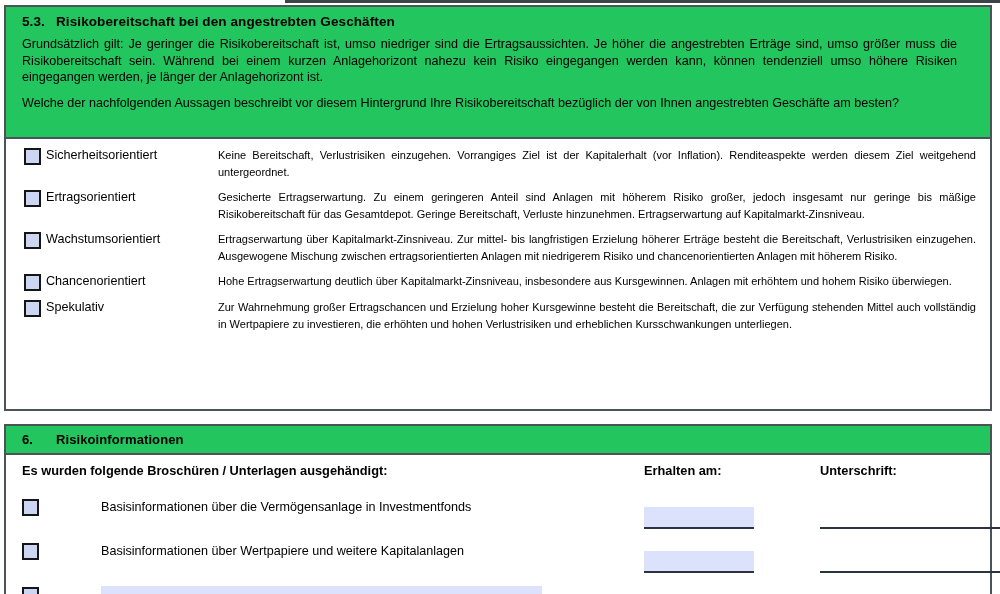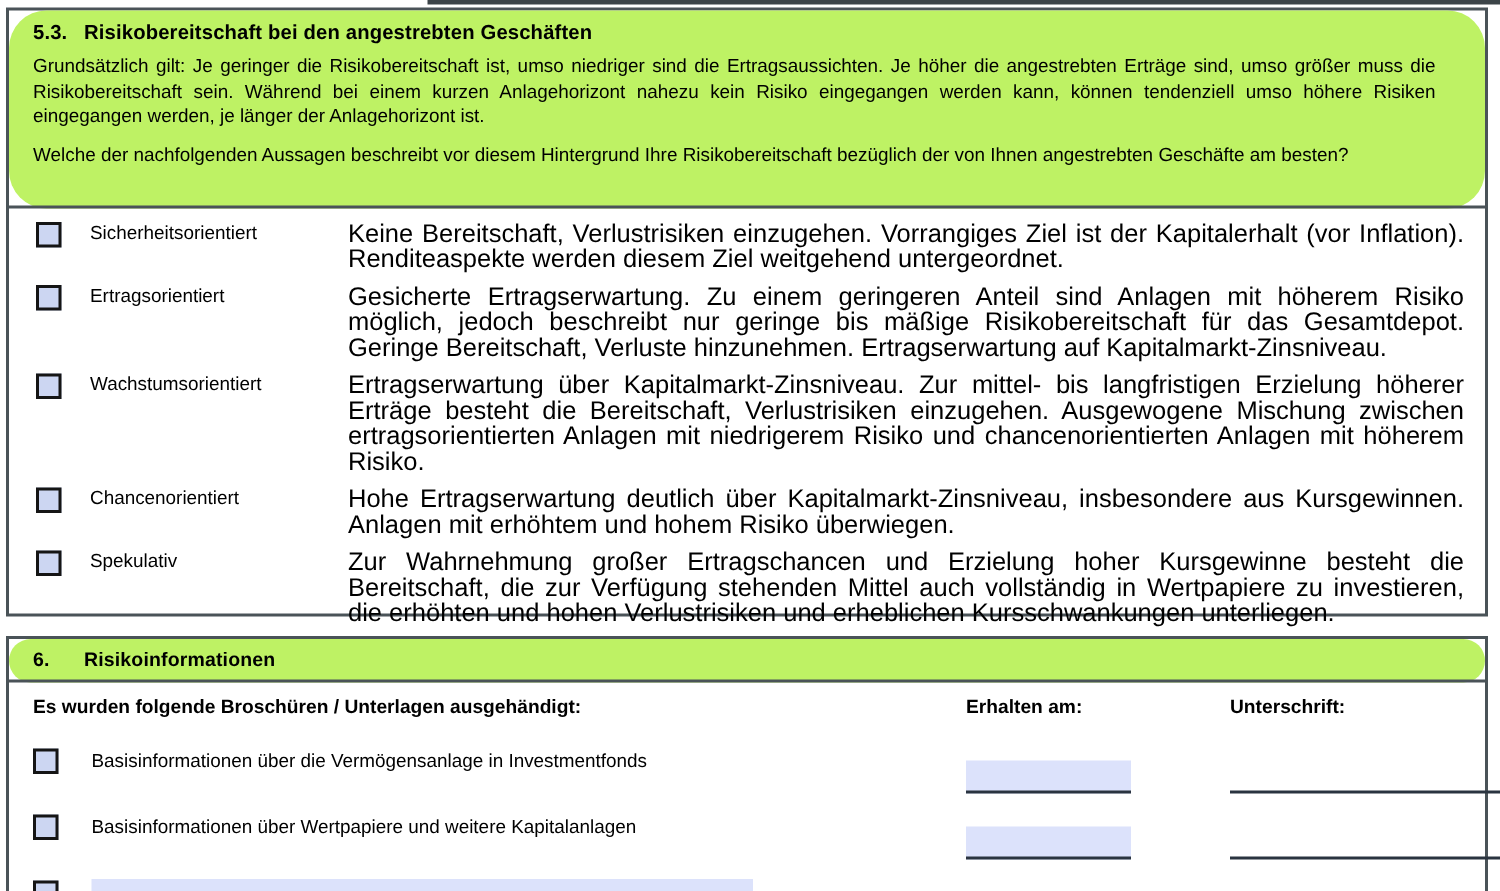--- a/index.html
+++ b/index.html
@@ -39,22 +39,21 @@
     top: 5px;
     height: 406px;
   }
   #panel-info {
     top: 424px;
     height: 172px;
   }
 
   
   .band {
-    background: #bef264;
-    border-radius: 25px;
+    background: #22c55e;
   }
   .section-head {
     font-size: 13.5px;
     font-weight: bold;
     padding: 7px 0 7px 16px;
     letter-spacing: .1px;
   }
   .section-head .num {
     display: inline-block;
     min-width: 34px;
@@ -94,27 +93,27 @@
     height: 17px;
     box-sizing: border-box;
     border: 2.5px solid #151515;
     background: #ccd6f2;
     flex: 0 0 auto;
     margin-top: 1px;
   }
   .opt-label {
     flex: 0 0 auto;
     width: 172px;
-    margin-left: 19px;
+    margin-left: 5px;
     font-size: 12.6px;
     line-height: 17px;
   }
   .opt-desc {
     flex: 1 1 auto;
-    font-size: 17px;
+    font-size: 11px;
     line-height: 17px;
     text-align: justify;
   }
 
   
   .info-body {
     padding: 8px 16px 0 16px;
     position: relative;
   }
   .info-head-row {
@@ -129,20 +128,21 @@
 
   .info-row {
     display: flex;
     align-items: flex-end;
     height: 44px;
   }
   .info-row .col-docs {
     display: flex;
     align-items: center;
     height: 100%;
+    gap: 40px;
   }
   .doc-label {
     font-size: 12.6px;
     margin-left: 22px;
     line-height: 17px;
   }
   .doc-input {
     margin-left: 22px;
     width: 441px;
     height: 17px;
@@ -187,21 +187,21 @@
 
     <div class="opt-row">
       <span class="cb"></span>
       <span class="opt-label">Sicherheitsorientiert</span>
       <span class="opt-desc">Keine Bereitschaft, Verlustrisiken einzugehen. Vorrangiges Ziel ist der Kapitalerhalt (vor Inflation). Renditeaspekte werden diesem Ziel weitgehend untergeordnet.</span>
     </div>
 
     <div class="opt-row">
       <span class="cb"></span>
       <span class="opt-label">Ertragsorientiert</span>
-      <span class="opt-desc">Gesicherte Ertragserwartung. Zu einem geringeren Anteil sind Anlagen mit höherem Risiko möglich, jedoch beschreibt nur geringe bis mäßige Risikobereitschaft für das Gesamtdepot. Geringe Bereitschaft, Verluste hinzunehmen. Ertragserwartung auf Kapitalmarkt-Zinsniveau.</span>
+      <span class="opt-desc">Gesicherte Ertragserwartung. Zu einem geringeren Anteil sind Anlagen mit höherem Risiko großer, jedoch insgesamt nur geringe bis mäßige Risikobereitschaft für das Gesamtdepot. Geringe Bereitschaft, Verluste hinzunehmen. Ertragserwartung auf Kapitalmarkt-Zinsniveau.</span>
     </div>
 
     <div class="opt-row">
       <span class="cb"></span>
       <span class="opt-label">Wachstumsorientiert</span>
       <span class="opt-desc">Ertragserwartung über Kapitalmarkt-Zinsniveau. Zur mittel- bis langfristigen Erzielung höherer Erträge besteht die Bereitschaft, Verlustrisiken einzugehen. Ausgewogene Mischung zwischen ertragsorientierten Anlagen mit niedrigerem Risiko und chancenorientierten Anlagen mit höherem Risiko.</span>
     </div>
 
     <div class="opt-row">
       <span class="cb"></span>

